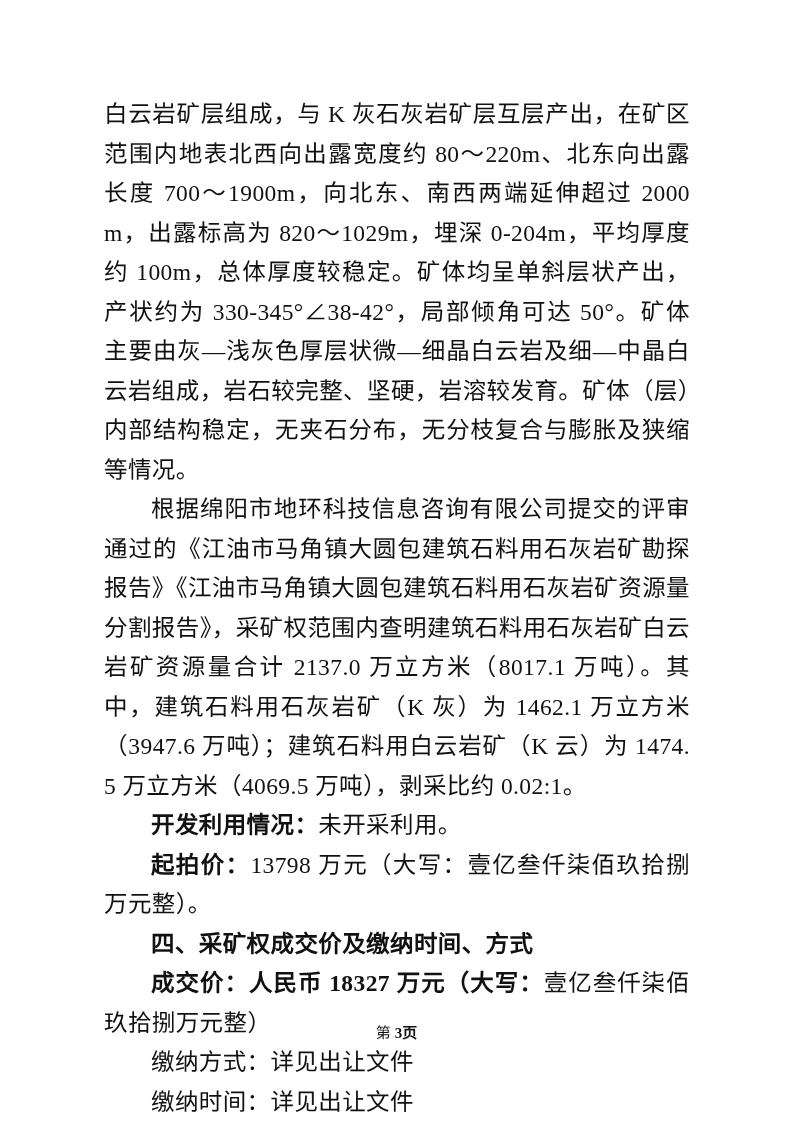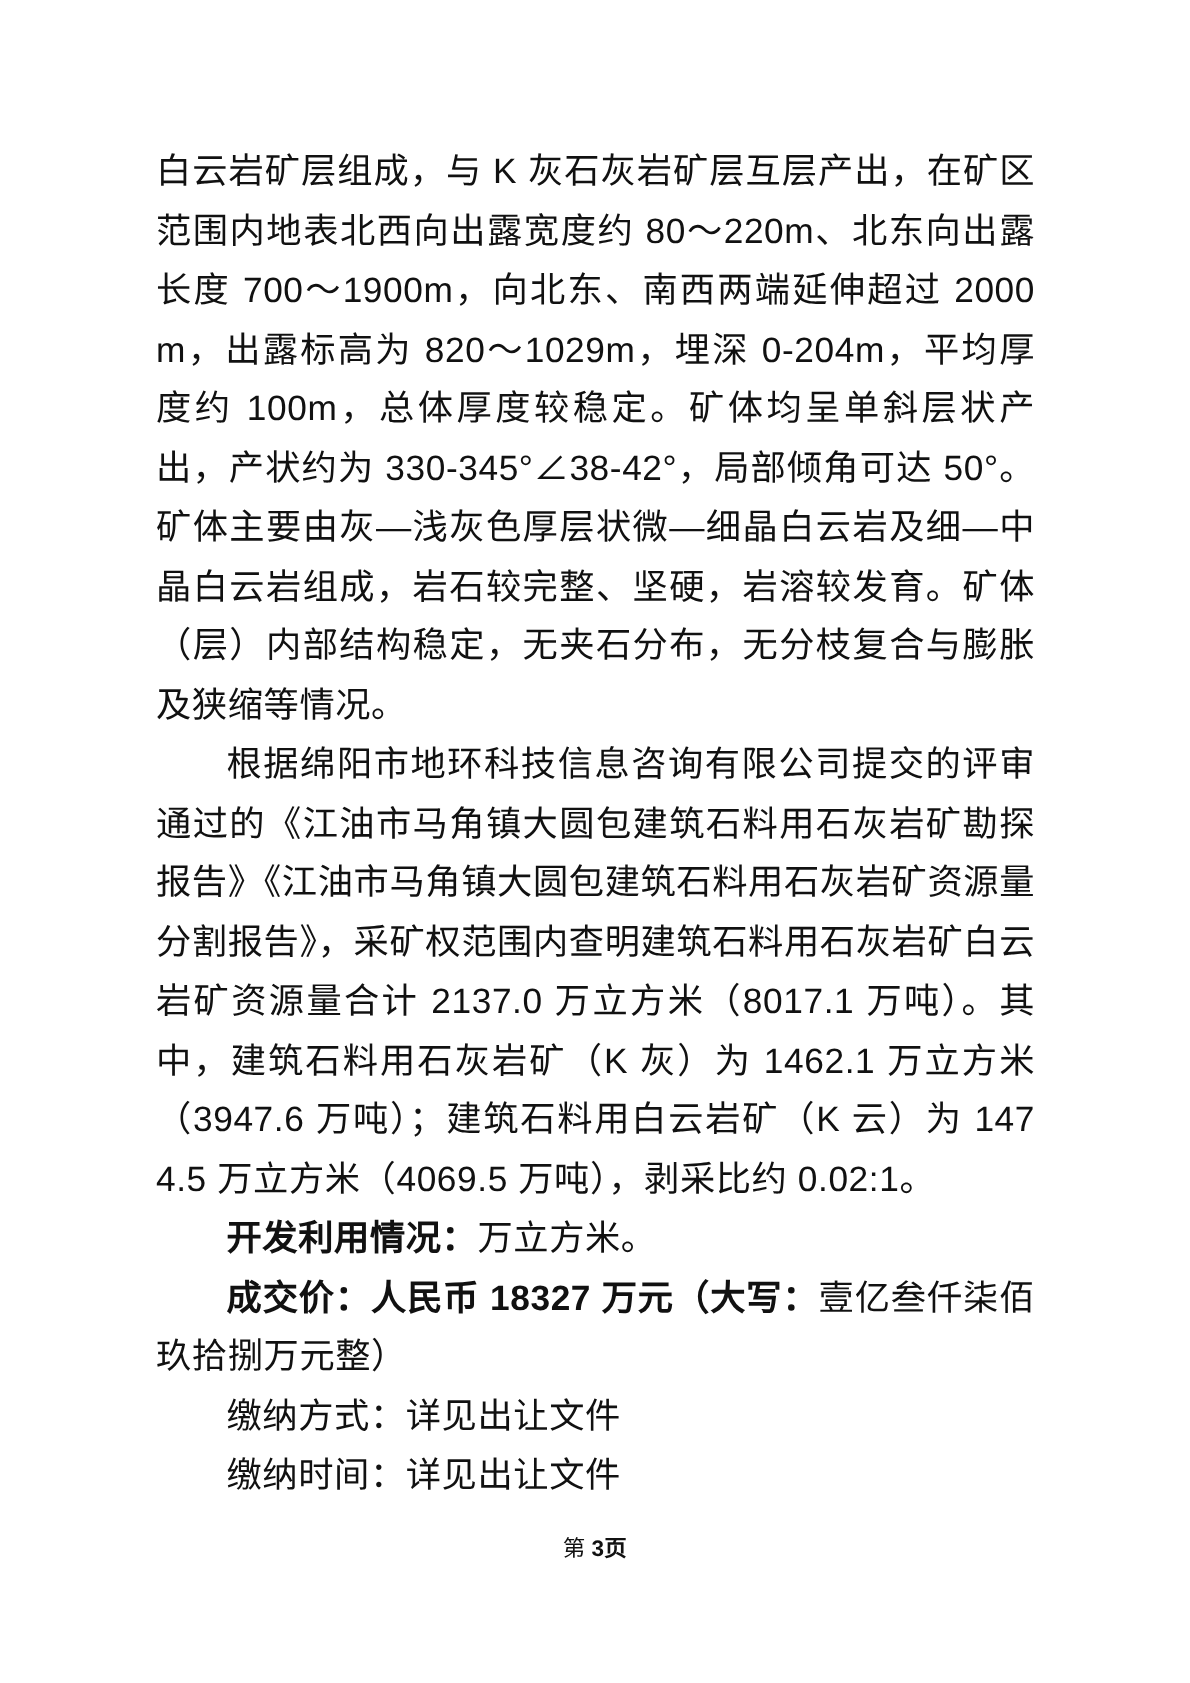--- a/index.html
+++ b/index.html
@@ -6,21 +6,21 @@
     margin: 0;
     padding: 0;
     background: #ffffff;
   }
   .page {
     position: relative;
     width: 793px;
     height: 1122px;
     background: #ffffff;
     overflow: hidden;
-    font-family: Liberation Sans, sans-serif;
+    font-family: Liberation Serif, serif;
     color: #111111;
   }
   .doc-body {
     position: absolute;
     left: 104px;
     top: 95px;
     width: 586px;
   }
   .para {
     margin: 0;
@@ -59,23 +59,25 @@
 </head>
 <body>
 
 <div class="page">
   <div class="doc-body">
 
     <p class="para no-indent">白云岩矿层组成，与 K 灰石灰岩矿层互层产出，在矿区范围内地表北西向出露宽度约 80～220m、北东向出露长度 700～1900m，向北东、南西两端延伸超过 2000m，出露标高为 820～1029m，埋深 0-204m，平均厚度约 100m，总体厚度较稳定。矿体均呈单斜层状产出，产状约为 330-345°∠38-42°，局部倾角可达 50°。矿体主要由灰—浅灰色厚层状微—细晶白云岩及细—中晶白云岩组成，岩石较完整、坚硬，岩溶较发育。矿体（层）内部结构稳定，无夹石分布，无分枝复合与膨胀及狭缩等情况。</p>
 
     <p class="para">根据绵阳市地环科技信息咨询有限公司提交的评审通过的《江油市马角镇大圆包建筑石料用石灰岩矿勘探报告》《江油市马角镇大圆包建筑石料用石灰岩矿资源量分割报告》，采矿权范围内查明建筑石料用石灰岩矿白云岩矿资源量合计 2137.0 万立方米（8017.1 万吨）。其中，建筑石料用石灰岩矿（K 灰）为 1462.1 万立方米（3947.6 万吨）；建筑石料用白云岩矿（K 云）为 1474.5 万立方米（4069.5 万吨），剥采比约 0.02:1。</p>
 
-    <p class="para"><span class="bold">开发利用情况：</span><span>万立方米。</span></p>
+    <p class="para"><span class="bold">开发利用情况：</span><span>未开采利用。</span></p>
 
+    <p class="para"><span class="bold">起拍价：</span><span>13798 万元（大写：壹亿叁仟柒佰玖拾捌万元整）。</span></p>
 
+    <p class="para heading">四、采矿权成交价及缴纳时间、方式</p>
 
     <p class="para"><span class="bold">成交价：人民币 18327 万元（大写：</span><span>壹亿叁仟柒佰玖拾捌万元整）</span></p>
 
     <p class="para">缴纳方式：详见出让文件</p>
 
     <p class="para">缴纳时间：详见出让文件</p>
 
   </div>
 
   <div class="page-footer"><span class="prefix">第 </span><span class="num">3</span><span class="suffix">页</span></div>

